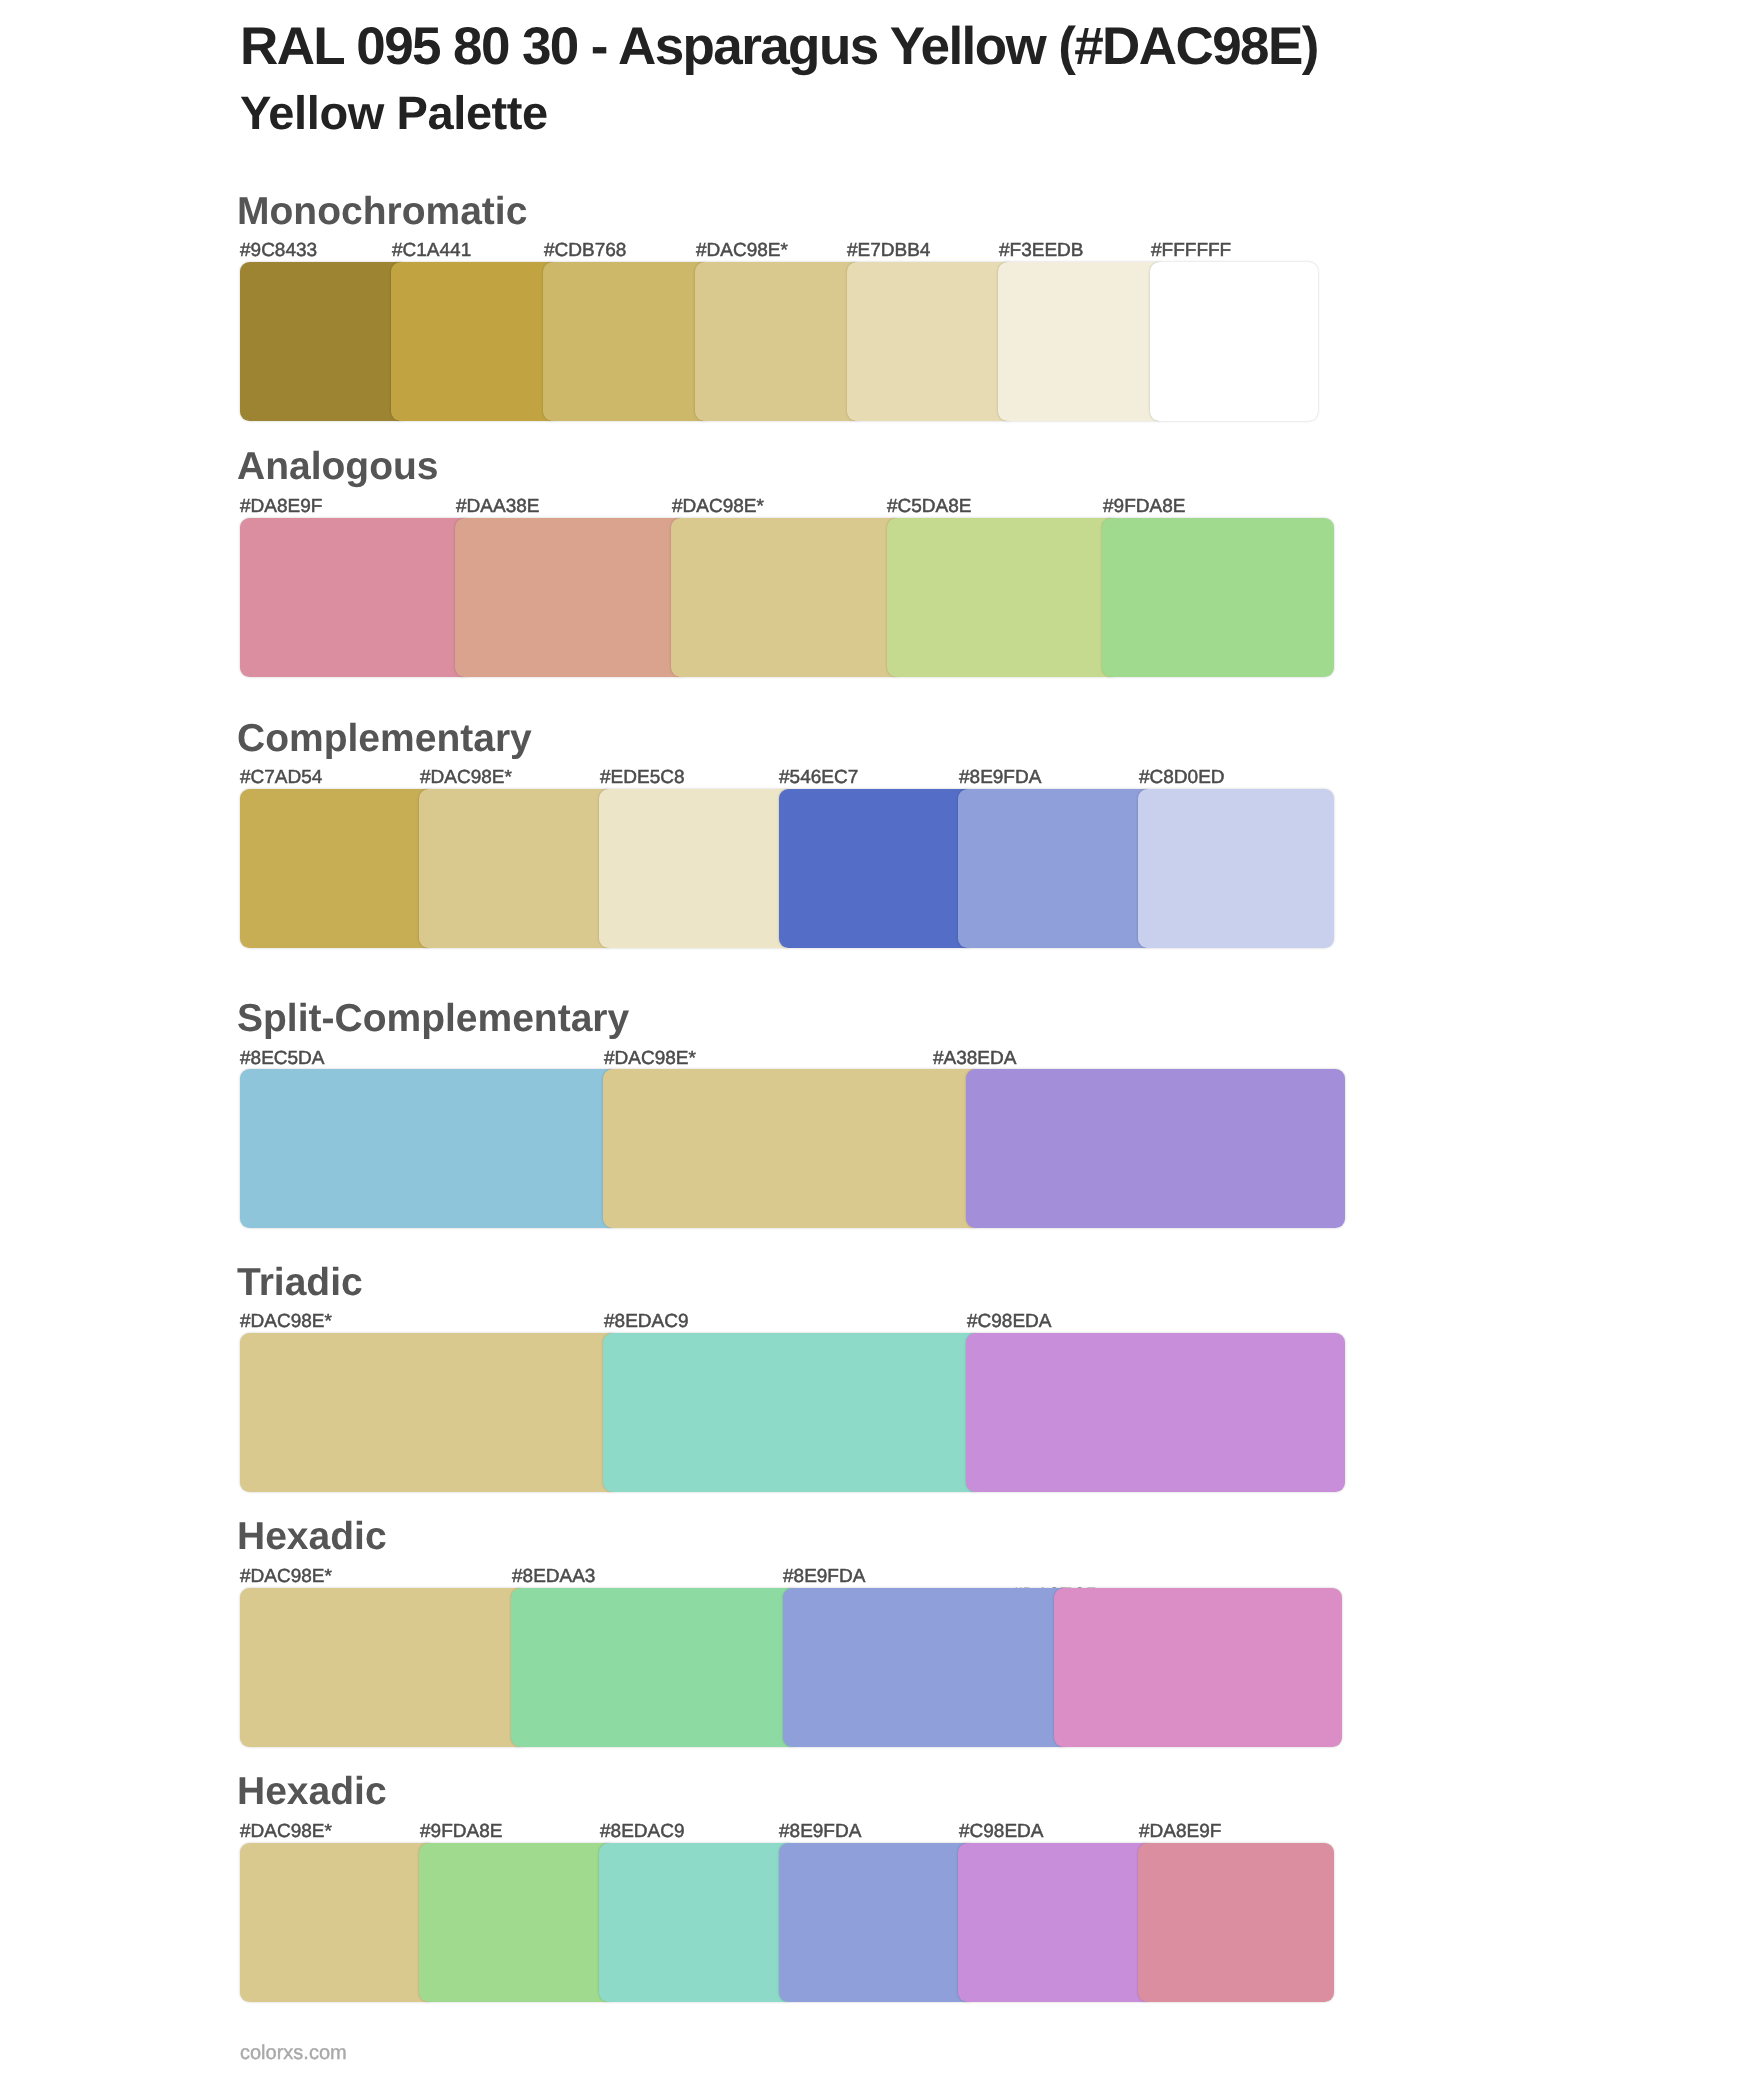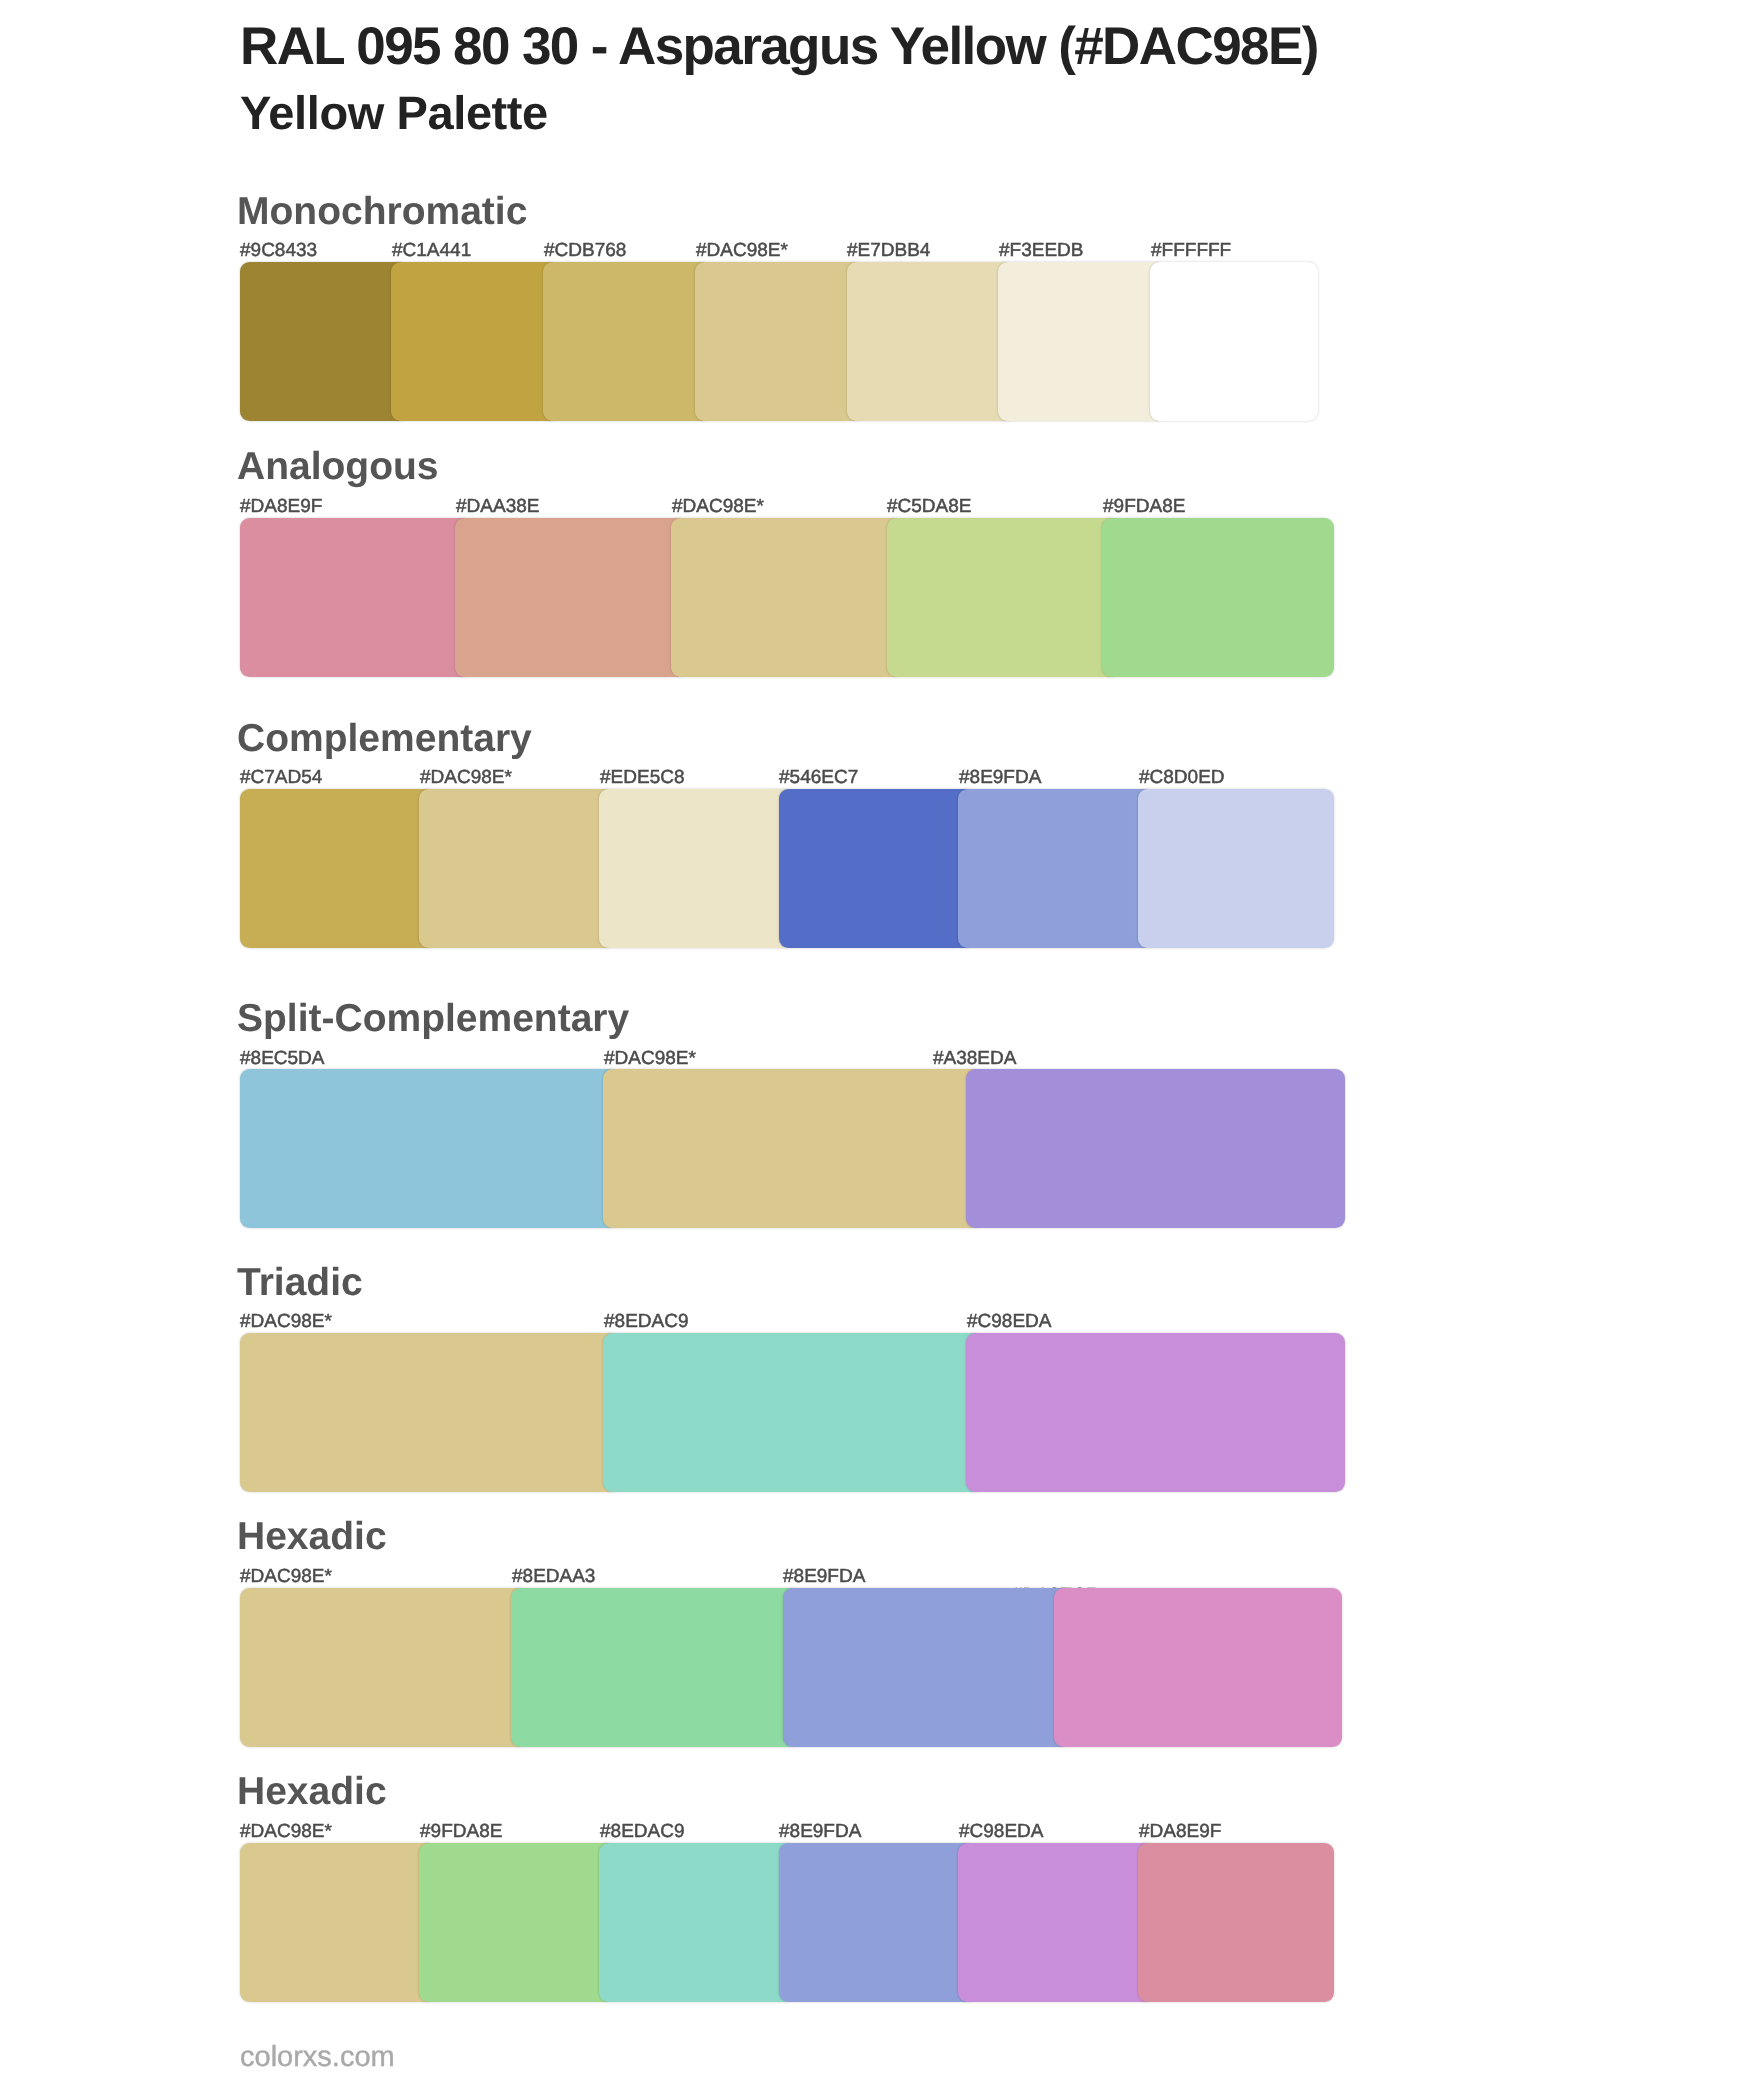--- a/index.html
+++ b/index.html
@@ -18,21 +18,21 @@
 
   .palette-section{position:absolute;left:0;top:0;width:1757px;height:0;}
   .section-title{position:absolute;left:237px;margin:0;
       font-size:39px;font-weight:bold;line-height:1;color:#555555;white-space:nowrap;}
   .hex-label{position:absolute;font-size:19px;font-weight:normal;line-height:1;
       color:#4b4b4b;white-space:nowrap;-webkit-text-stroke:0.5px #4b4b4b;}
   .swatch{position:absolute;height:159px;border-radius:9.6px;
       box-shadow:0 0 2.4px rgba(0,0,0,0.22);}
 
   .site-credit{position:absolute;left:240px;top:2043px;
-      font-size:29px;line-height:1;color:#a9a9a9;white-space:nowrap;
+      font-size:20px;line-height:1;color:#a9a9a9;white-space:nowrap;
       -webkit-text-stroke:0.4px #a9a9a9;}
 
   #sec0 .section-title{top:192px;}
   #sec0 .hex-label{top:241px;}
   #sec0 .swatch{top:262px;width:168px;}
   #sec0 .sw0{left:240px;z-index:10;}
   #sec0 .lb0{left:240px;}
   #sec0 .sw1{left:391px;z-index:11;}
   #sec0 .lb1{left:392px;}
   #sec0 .sw2{left:543px;z-index:12;}

